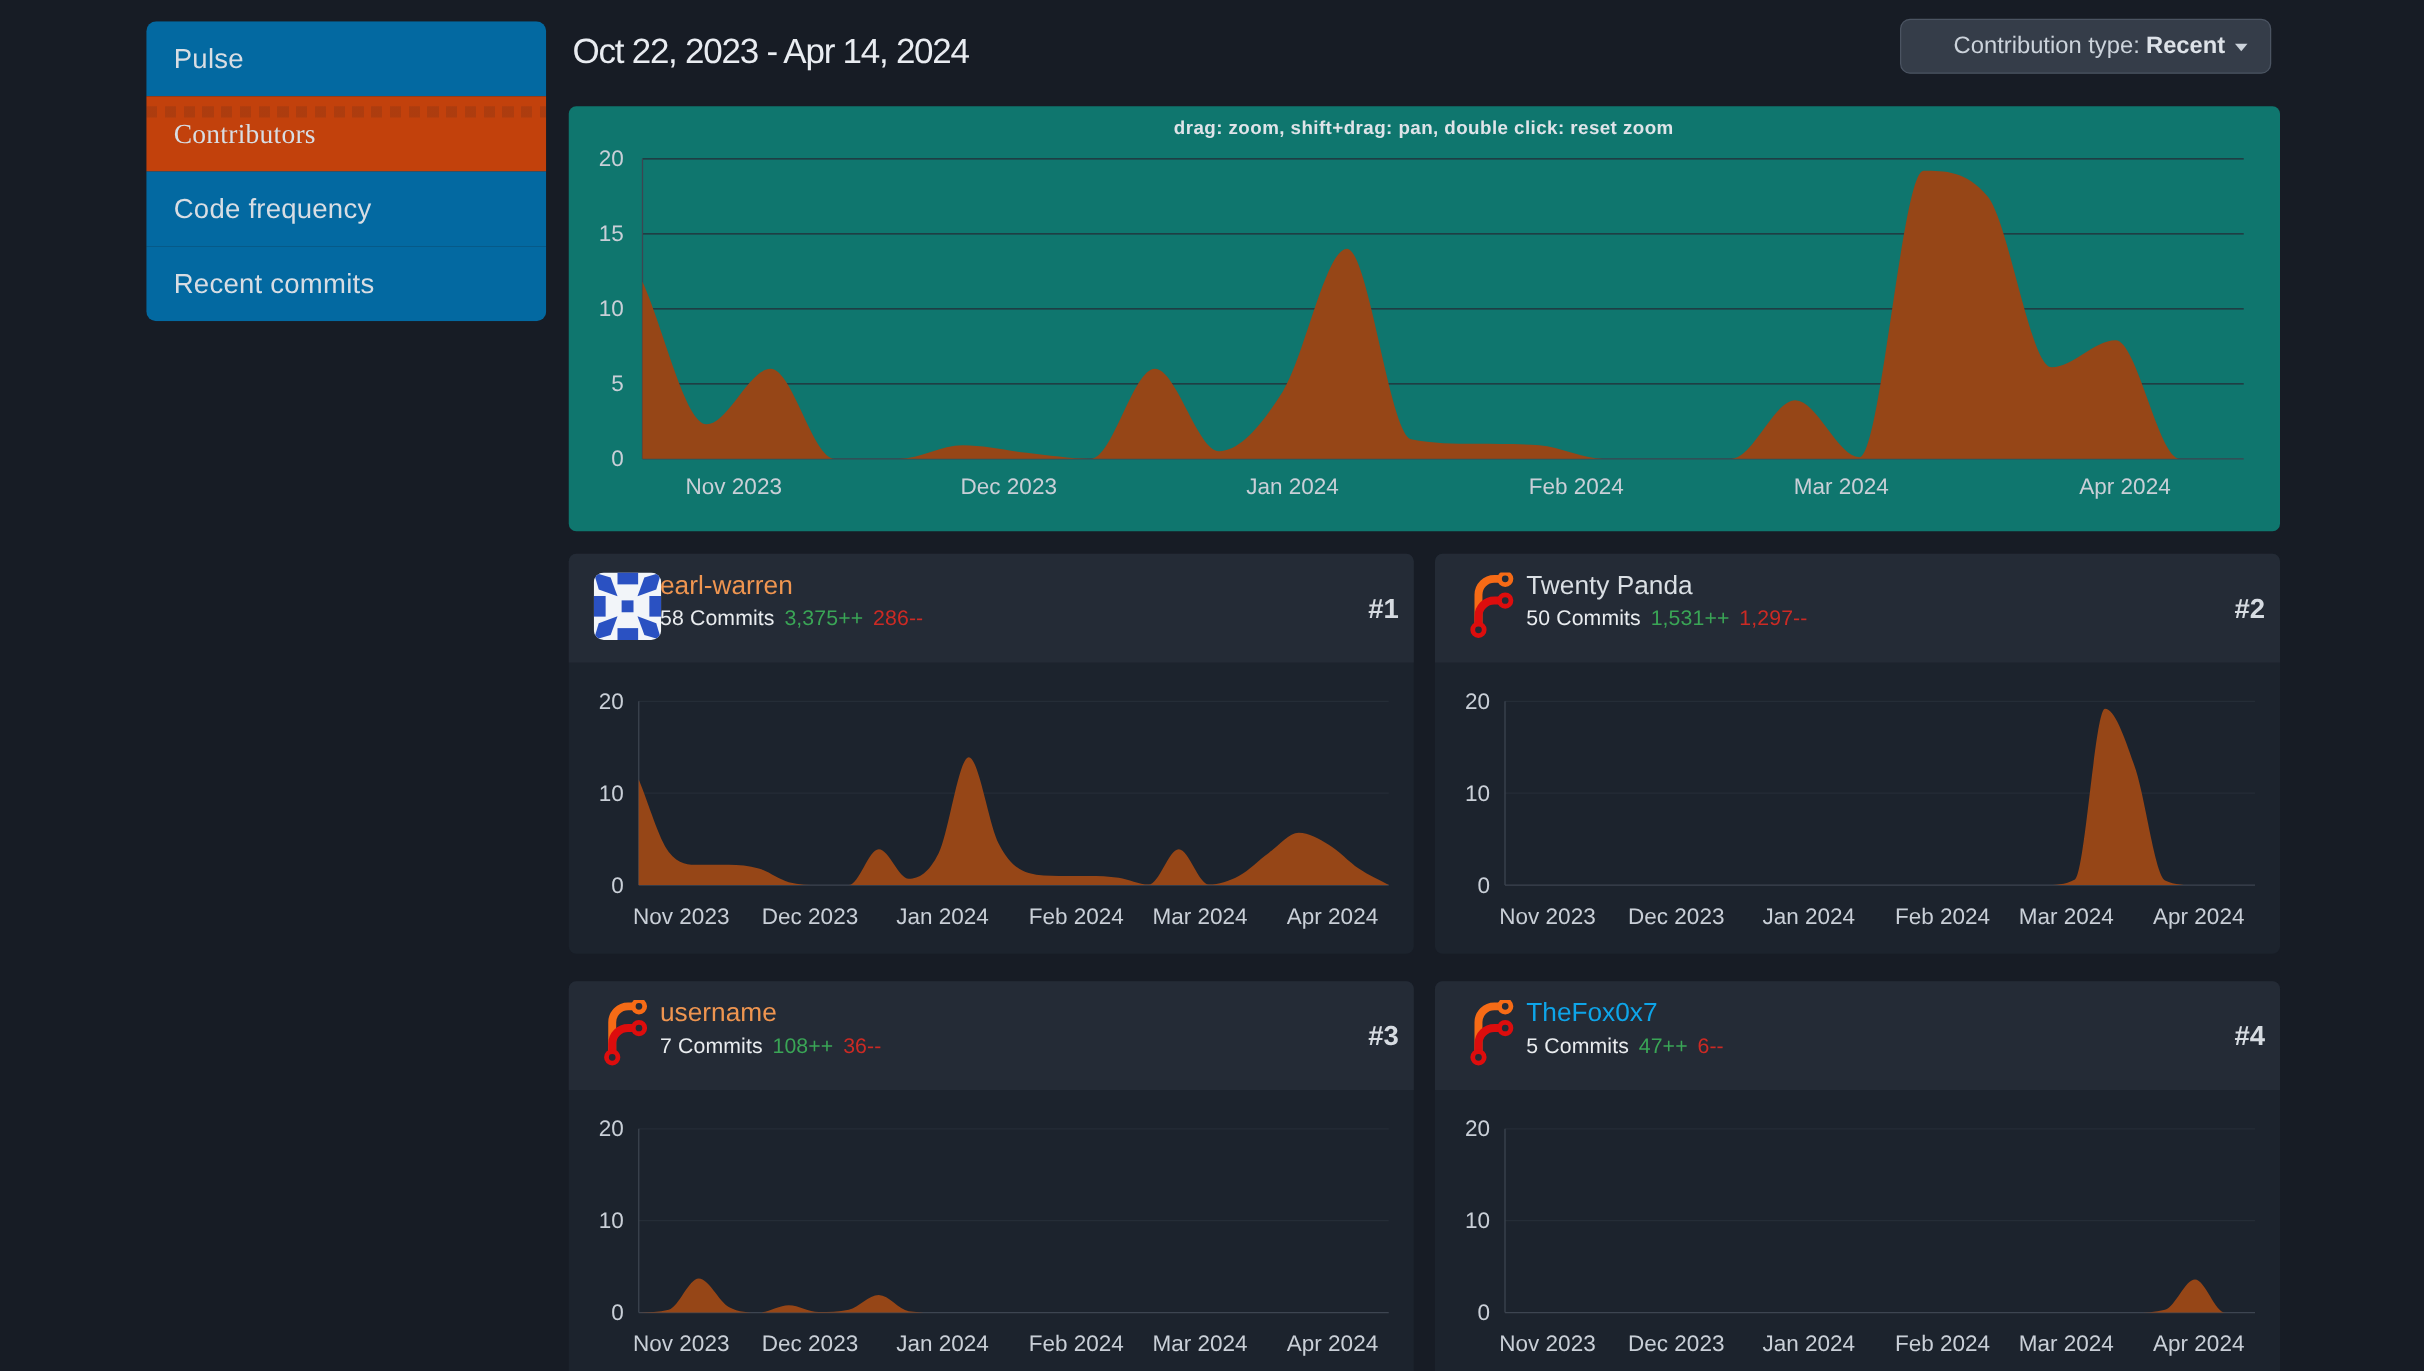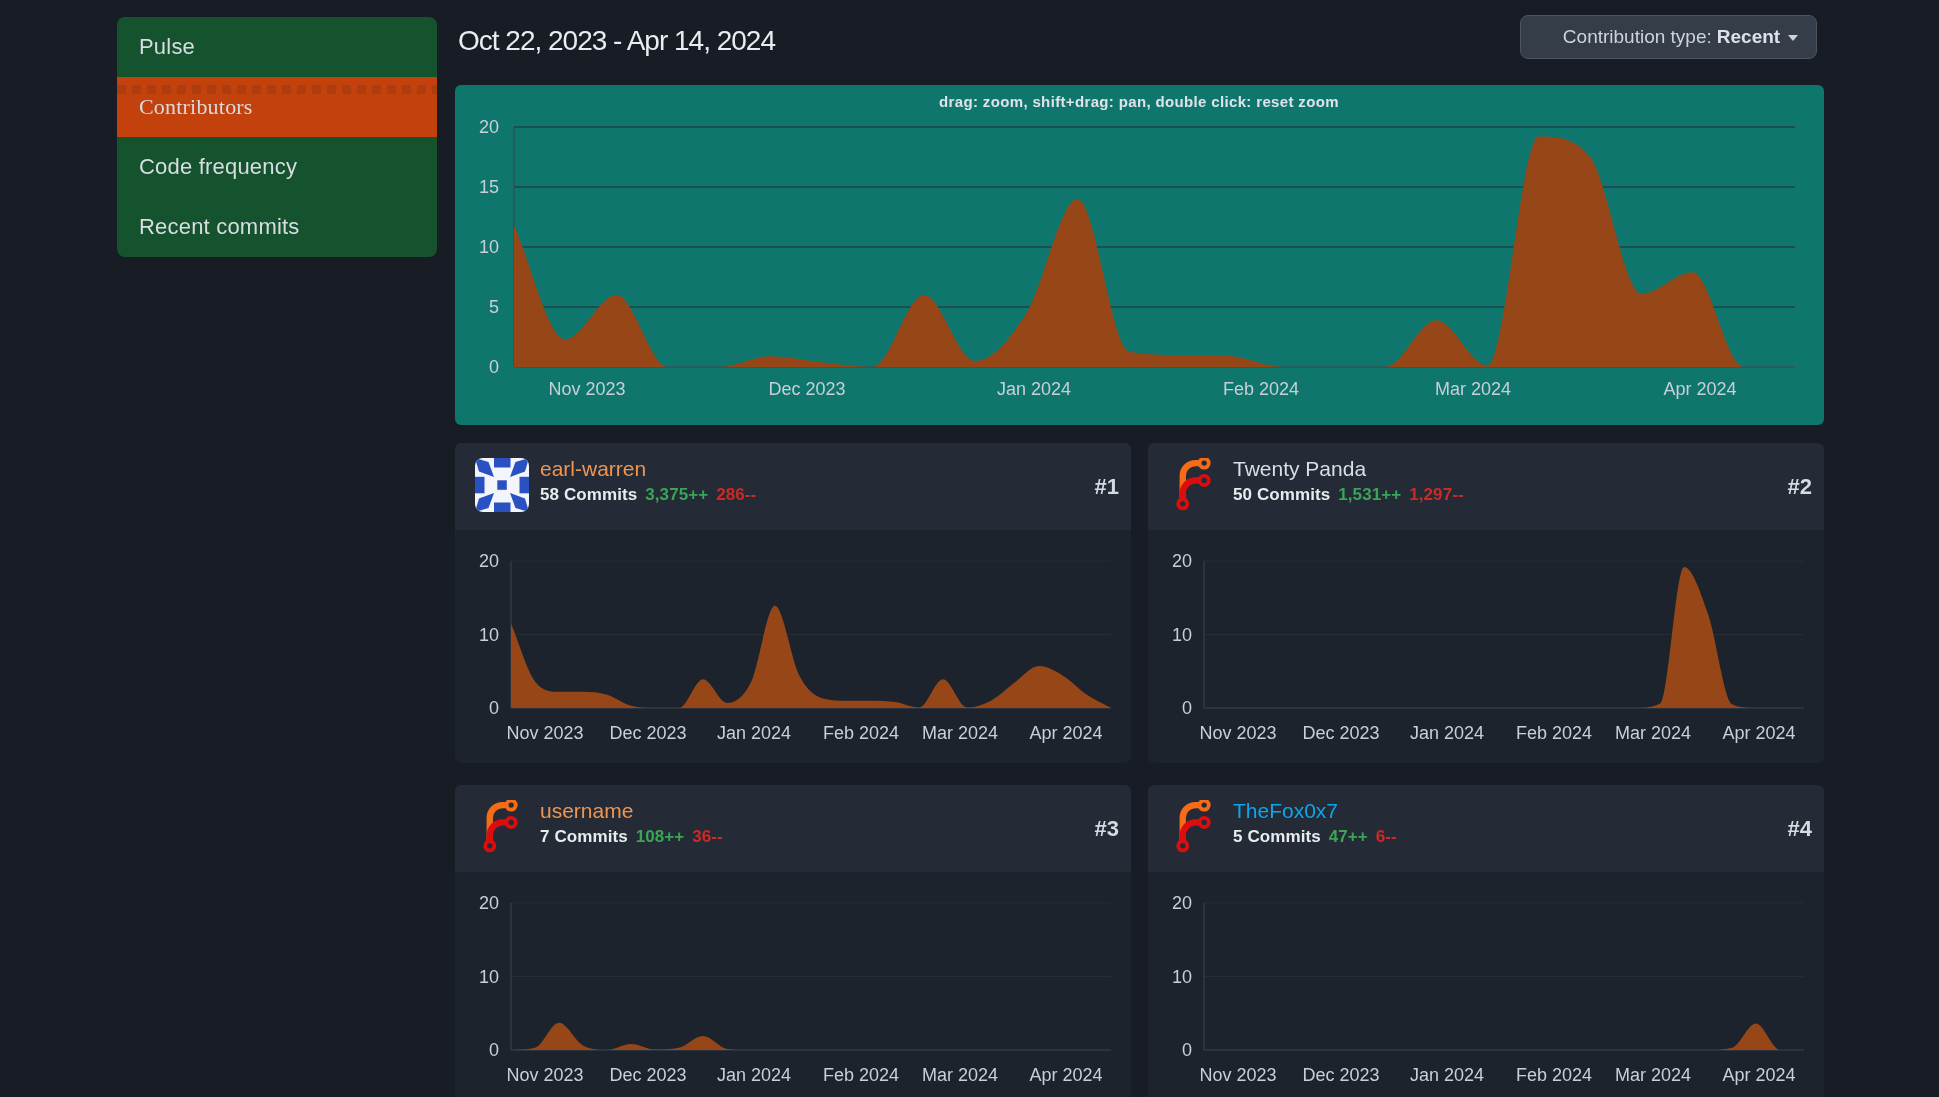--- a/index.html
+++ b/index.html
@@ -1,39 +1,39 @@
 <!DOCTYPE html>
 <html><head><meta charset="utf-8">
 <style>
 * { margin:0; padding:0; box-sizing:border-box; }
 html,body { width:1939px; height:1097px; overflow:hidden; background:#171c25;
   font-family:"Liberation Sans", sans-serif; position:relative; }
 .sidebar { position:absolute; left:117px; top:17px; width:320px; border-radius:8px;
   overflow:hidden; }
-.sitem { height:60px; line-height:60px; padding-left:22px; background:#14532d;
+.sitem { height:60px; line-height:60px; padding-left:22px; background:#0369a1;
   color:#d8dde3; font-size:22px; letter-spacing:0.2px; }
 .sitem.active { background:#c2410c; position:relative;font-family:Liberation Serif, serif; }
 .sitem.active::before { content:""; position:absolute; left:0; top:8px; right:0; height:9px;
   background:repeating-linear-gradient(90deg, rgba(22,27,36,.12) 0 9px, transparent 9px 15px); }
 .title { position:absolute; left:458px; top:25px; font-size:28px; letter-spacing:-1px; color:#e9ecf1; }
 .ddbtn { position:absolute; left:1520px; top:15px; width:297px; height:44px; background:#353d49;
   border:1px solid #4b5462; border-radius:8px; color:#ccd3db; font-size:19px;
   display:flex; align-items:center; justify-content:center;padding-left:24px; }
 .ddbtn b { color:#dde2e8; margin-left:5px; }
 .caret { width:0; height:0; border-left:5px solid transparent; border-right:5px solid transparent;
   border-top:6px solid #ccd3db; margin-left:8px; margin-top:1px; }
 .maincard { position:absolute; left:455px; top:85px; width:1369px; height:340px;
   background:#0f766e; border-radius:6px; }
 .card { position:absolute; width:676px; height:320px; background:#1c232d; border-radius:6px; }
 .chead { position:absolute; left:0; top:0; width:100%; height:87px; background:#242b36;
   border-radius:6px 6px 0 0; }
 .avatar { position:absolute; left:20px; top:15px; width:54px; height:54px; }
-.meta { position:absolute; left:85px; top:13px; }
+.meta { position:absolute; left:73px; top:13px; }
 .uname { font-size:21px; line-height:26px; }
-.stats { font-size:17px; font-weight:bold; color:#e9ecef; line-height:22px; margin-top:2px; letter-spacing:0.1px; }
+.stats { font-size:17px; font-weight:normal; color:#e9ecef; line-height:22px; margin-top:2px; letter-spacing:0.1px; }
 .add { color:#3aa556; margin-left:3px; }
 .del { color:#cc2a24; margin-left:3px; }
 .rank { position:absolute; right:12px; top:0; height:87px; line-height:87px;
   font-size:22px; font-weight:bold; color:#d6dbe1; }
 </style></head>
 <body>
 <div class="sidebar">
   <div class="sitem">Pulse</div>
   <div class="sitem active">Contributors</div>
   <div class="sitem">Code frequency</div>

